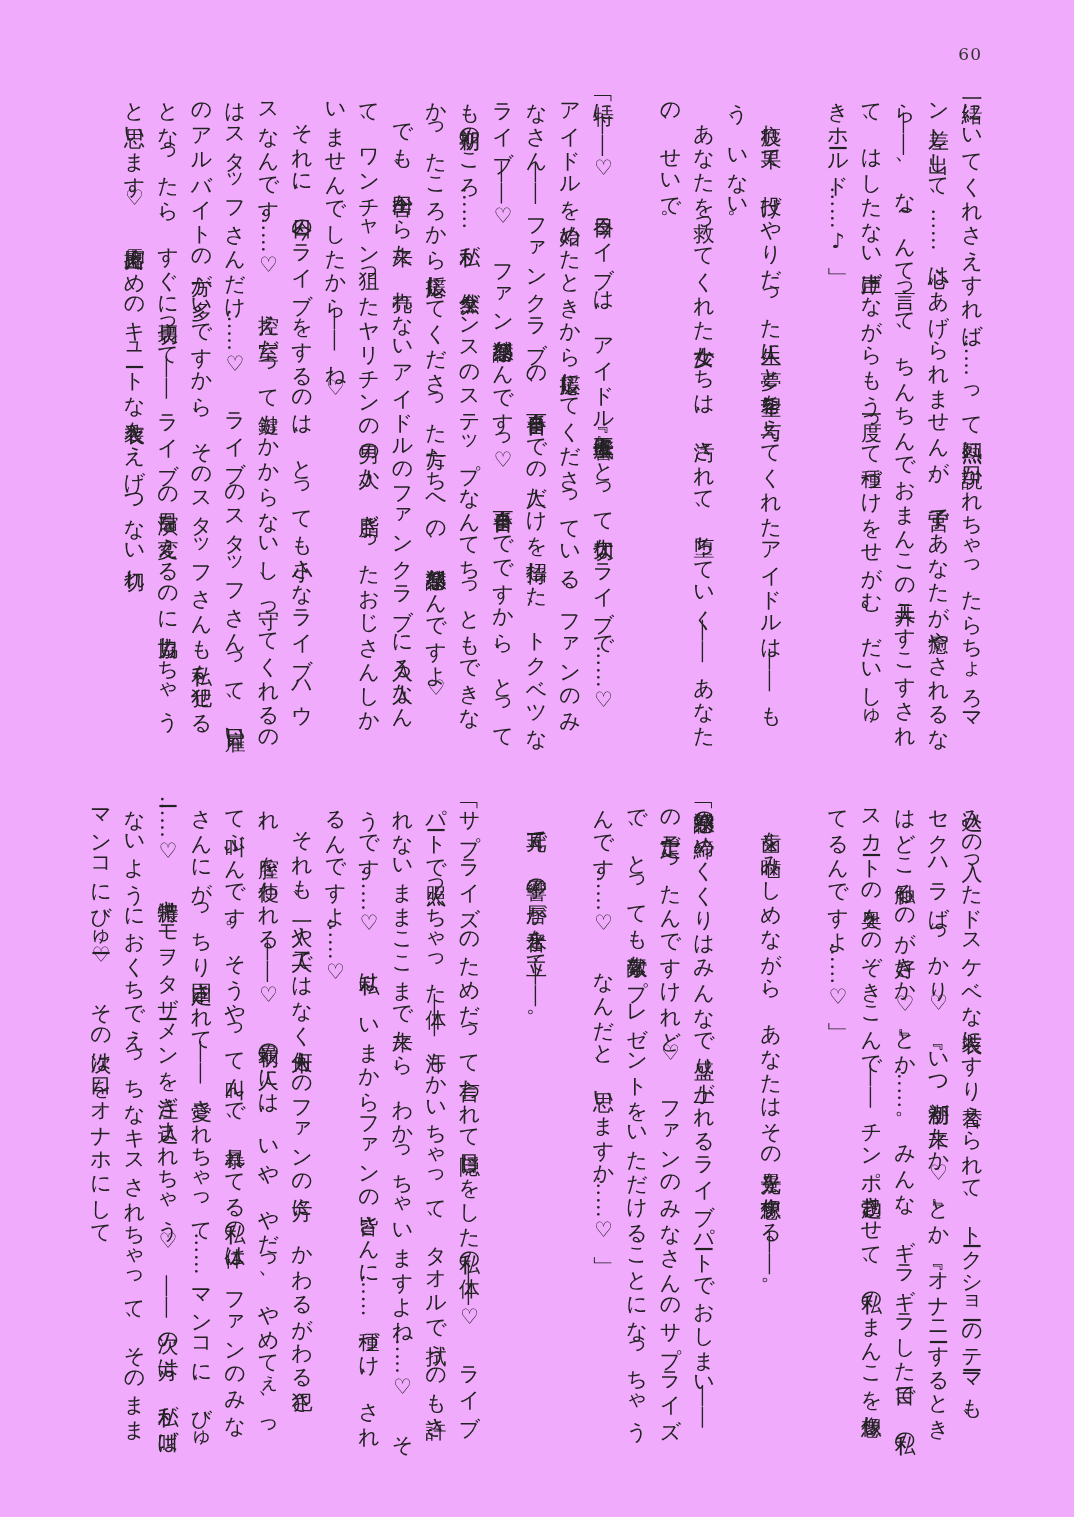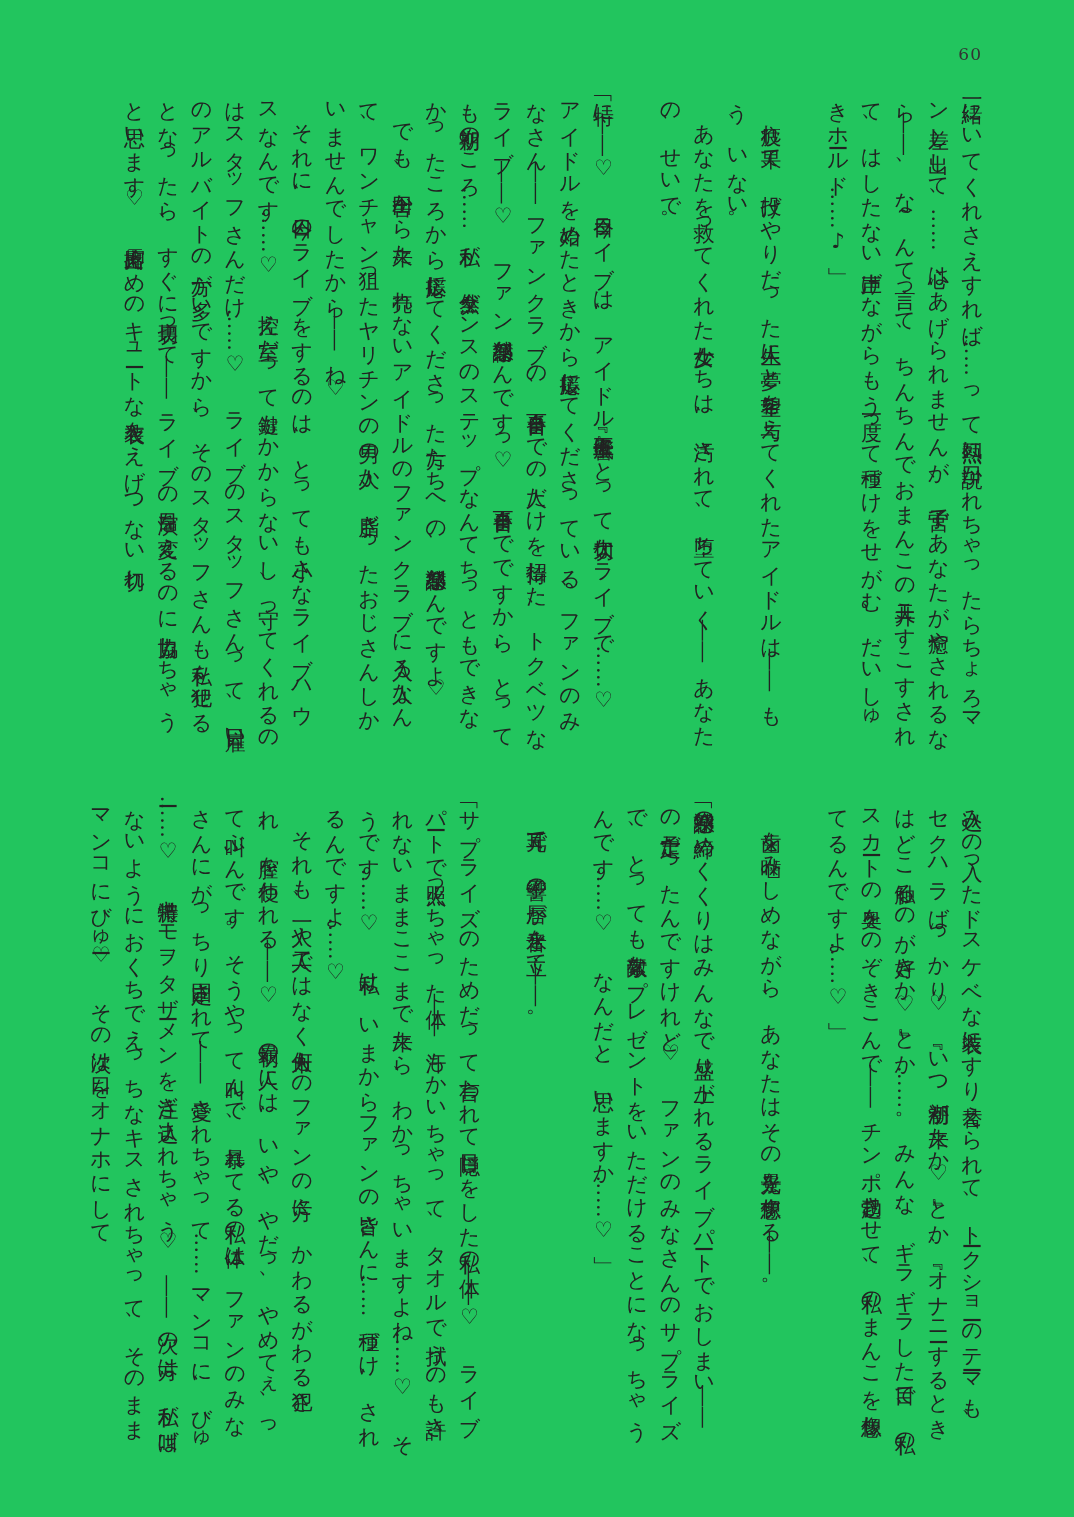--- a/index.html
+++ b/index.html
@@ -10,21 +10,21 @@
     width: 1074px;
     height: 1517px;
     background: #fcfcfc;
     position: relative;
     font-family: "DejaVu Serif", "Liberation Serif", serif;
     overflow: hidden;
   }
   .page {
     position: absolute;
     inset: 0;
-    background: #22c55e;
+    background: #f0abfc;
   }
   .page-number {
     position: absolute;
     top: 44px;
     right: 92px;
     font-size: 17px;
     color: #333333;
     letter-spacing: 1px;
   }
   .tblock {

